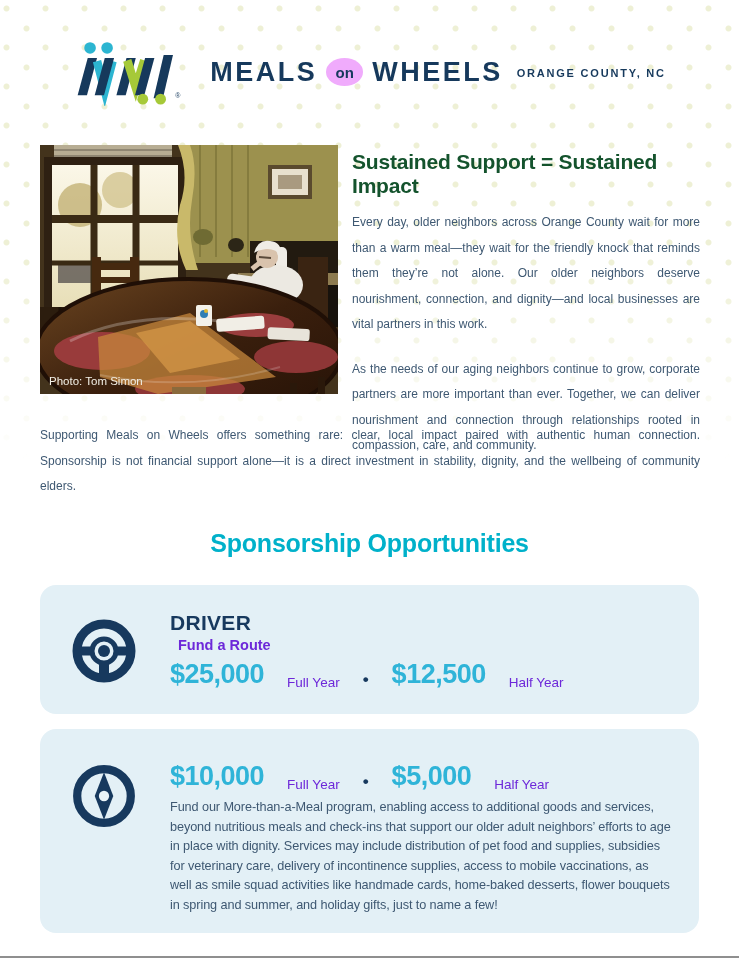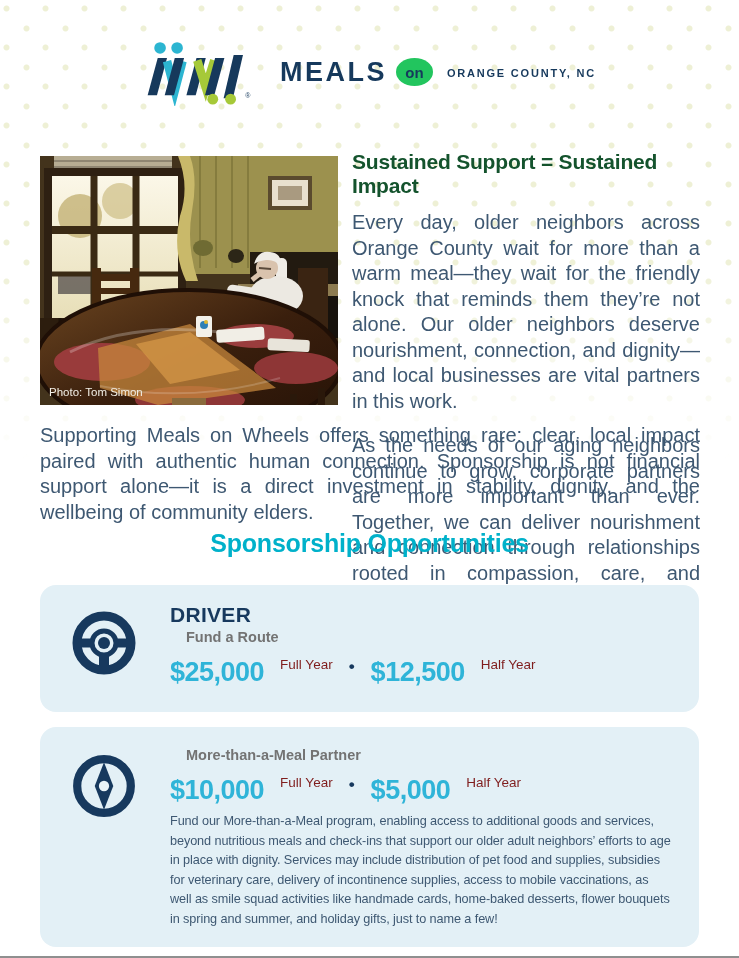--- a/index.html
+++ b/index.html
@@ -20,63 +20,63 @@
   }
   
   .logo-row {
     position:absolute; top:38px; left:0; width:739px;
     display:flex; align-items:center; justify-content:center; gap:13px;
   }
   .wordmark { display:flex; align-items:center; gap:9px; }
   .wm-big { font-size:27px; font-weight:bold; letter-spacing:2.5px; color:#16395c; }
   .on-badge {
     width:37px; height:28px; border-radius:50%;
-    background:#22c55e; color:#16395c; font-weight:bold; font-size:15px;
+    background:#f0abfc; color:#16395c; font-weight:bold; font-size:15px;
     display:flex; align-items:center; justify-content:center;
   }
   .wm-region {
     font-size:11px; font-weight:bold; letter-spacing:1.8px; color:#16395c;
     margin-left:5px; margin-top:2px;
   }
   
   .photo {
-    position:absolute; left:40px; top:156px; width:298px; height:249px; overflow:hidden;text-align:right;
+    position:absolute; left:40px; top:145px; width:298px; height:249px; overflow:hidden;text-align:right;
   }
   .photo svg { display:block; }
   .photo-caption {
     position:absolute; left:9px; bottom:7px; color:#f2efe6; font-size:11.5px;
   }
   .intro-col { position:absolute; left:352px; top:150px; width:348px; }
   .intro-heading {
     margin:0 0 12px; color:#14532d; font-size:21px; font-weight:bold; letter-spacing:-0.2px;
   }
   .body-para {
-    margin:0 0 19px; color:#3e5872; font-size:20px; line-height:25.5px;
+    margin:0 0 19px; color:#3e5872; font-size:12px; line-height:25.5px;
     text-align:justify;
   }
   .closing-para { position:absolute; left:40px; top:423px; width:660px; }
   .closing-para p { margin:0; }
   
   .section-heading {
     position:absolute; left:0; top:529px; width:739px; text-align:center;
     color:#00b1ca; font-size:25px; font-weight:bold; margin:0; letter-spacing:-0.2px;
   }
   .cards { position:absolute; left:40px; top:585px; width:659px; display:flex; flex-direction:column; gap:15px; }
   .card {
     background:#e3f0f6; border-radius:16px;
     display:flex; align-items:flex-start; gap:22px;
-    padding:18px 28px 18px 20px; box-sizing:border-box;
+    padding:26px 28px 18px 20px; box-sizing:border-box;
   }
   .card-icon { width:88px; flex:none; display:flex; justify-content:center; padding-top:8px; }
   .card-body { flex:1; min-width:0; }
   .tier-name { margin:0; color:#17395e; font-size:21px; font-weight:bold; letter-spacing:0.3px; }
-  .tier-tagline { margin:2px 16px 1px; color:#737373; font-size:14.5px; font-weight:bold; }
-  .price-line { display:flex; align-items:flex-start; gap:16px; margin:12px 0 6px; flex-wrap:wrap; }
+  .tier-tagline { margin:2px 8px 1px; color:#6d28d9; font-size:14.5px; font-weight:bold; }
+  .price-line { display:flex; align-items:flex-end; gap:23px; margin:6px 0 6px; flex-wrap:wrap; }
   .price { color:#2fb4d8; font-size:27px; font-weight:bold; letter-spacing:-0.5px; }
-  .price-label { color:#7f1d1d; font-size:13.5px; }
+  .price-label { color:#6d28d9; font-size:13.5px; }
   .price-bullet { color:#17395e; font-size:17px; font-weight:bold; }
   .tier-desc { margin:0; color:#3e5872; font-size:12.7px; line-height:19.5px; letter-spacing:-0.1px; }
   .page-edge { position:absolute; left:0; bottom:0; width:739px; height:2px; background:#8f8f8f; }
 </style>
 </head>
 <body>
 
 <div class="page">
   <div class="dots"></div>
 
@@ -95,20 +95,21 @@
       <polygon points="80,72 93,24 105,24 92,72" fill="#16395c"></polygon>
       <polygon points="104,76 117,20 129,20 116,76" fill="#16395c"></polygon>
 
       <circle cx="90" cy="77" r="7" fill="#a6c938"></circle>
       <circle cx="113" cy="77" r="7" fill="#a6c938"></circle>
       <text x="132" y="76" font-size="9" fill="#16395c">®</text>
     </svg>
     <div class="wordmark">
       <span class="wm-big">MEALS</span>
       <span class="on-badge">on</span>
+      <span class="wm-big">WHEELS</span>
       <span class="wm-region">ORANGE COUNTY, NC</span>
     </div>
   </div>
 
   <div class="photo">
     <svg width="298" height="249" viewBox="0 0 298 249" aria-hidden="true">
       <defs>
         <linearGradient id="tableGrad" x1="0" y1="0" x2="1" y2="1">
           <stop offset="0" stop-color="#6b4520"></stop>
           <stop offset="0.5" stop-color="#3a1f0d"></stop>
@@ -242,21 +243,20 @@
 
     <div class="card">
       <div class="card-icon">
         <svg width="66" height="66" viewBox="0 0 64 64" aria-hidden="true">
           <circle cx="32" cy="32" r="26" fill="none" stroke="#17395e" stroke-width="8"></circle>
           <polygon points="32,9 41,32 32,55 23,32" fill="#17395e"></polygon>
           <circle cx="32" cy="32" r="5" fill="#eaf4f8"></circle>
         </svg>
       </div>
       <div class="card-body">
-        <div class="tier-tagline">More-than-a-Meal Partner</div>
         <div class="price-line">
           <span class="price">$10,000</span>
           <span class="price-label">Full Year</span>
           <span class="price-bullet">•</span>
           <span class="price">$5,000</span>
           <span class="price-label">Half Year</span>
         </div>
         <p class="tier-desc">Fund our More-than-a-Meal program, enabling access to additional goods and services, beyond nutritious meals and check-ins that support our older adult neighbors’ efforts to age in place with dignity. Services may include distribution of pet food and supplies, subsidies for veterinary care, delivery of incontinence supplies, access to mobile vaccinations, as well as smile squad activities like handmade cards, home-baked desserts, flower bouquets in spring and summer, and holiday gifts, just to name a few!</p>
       </div>
     </div>

